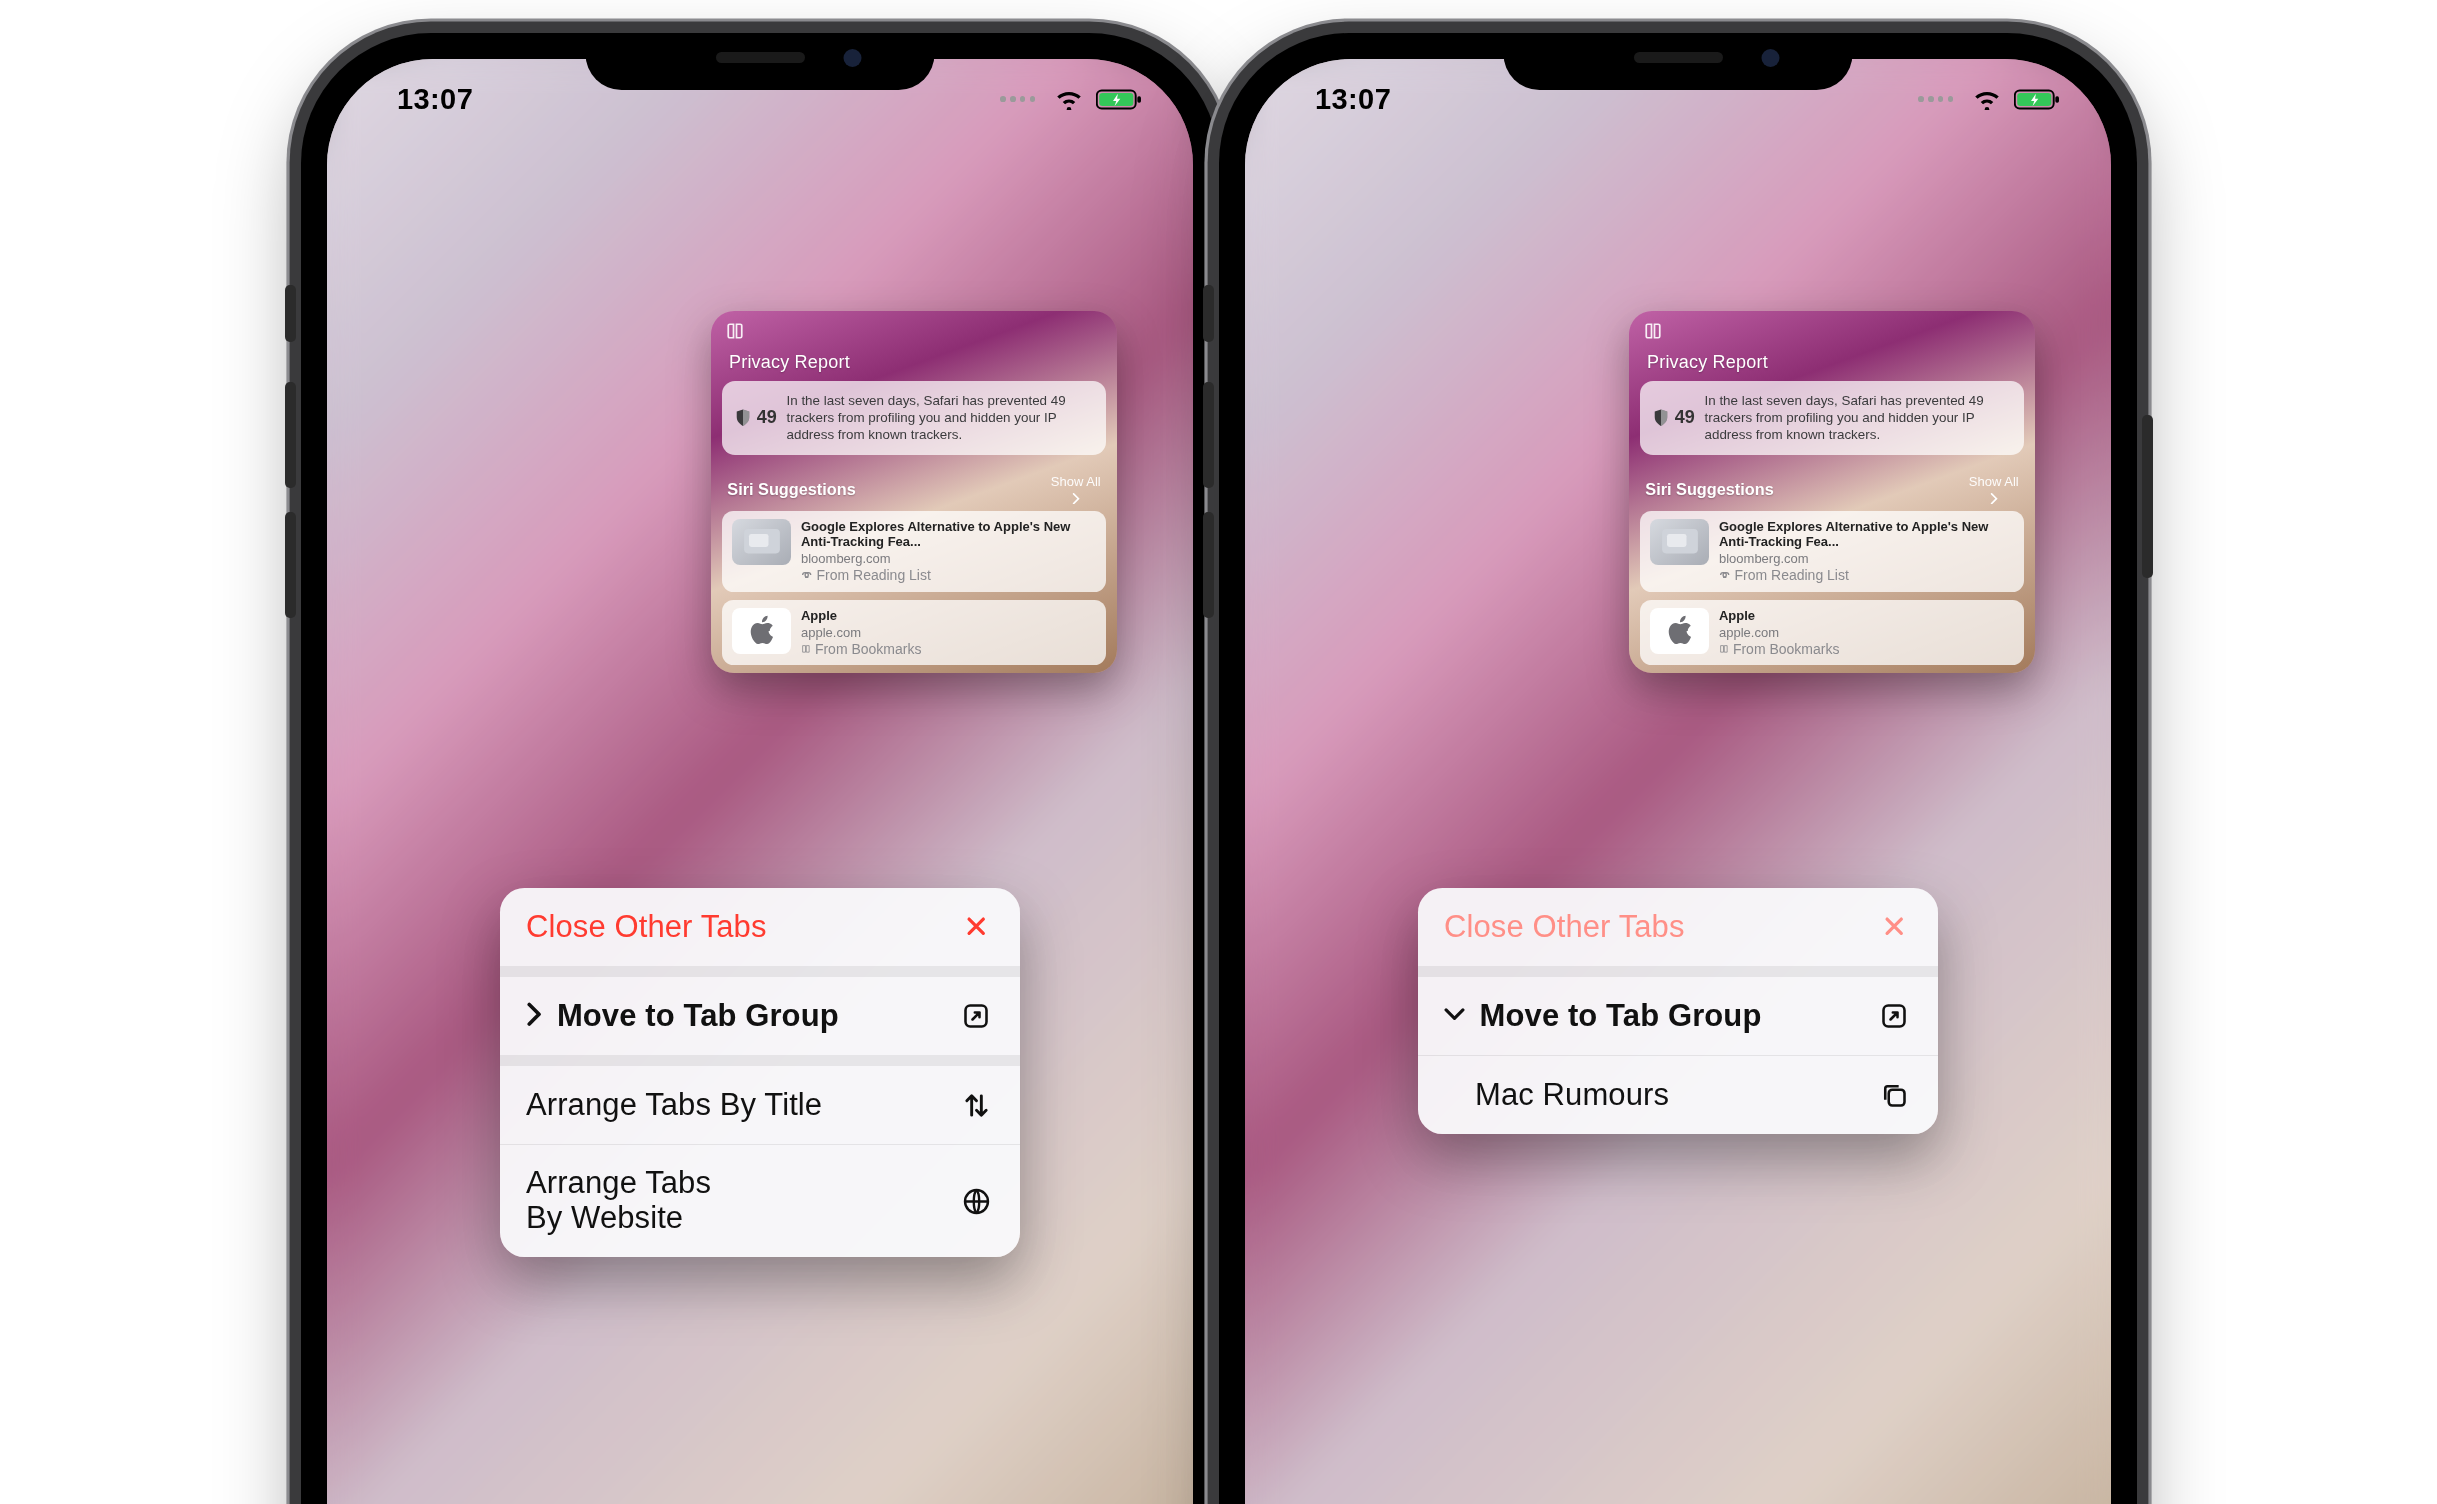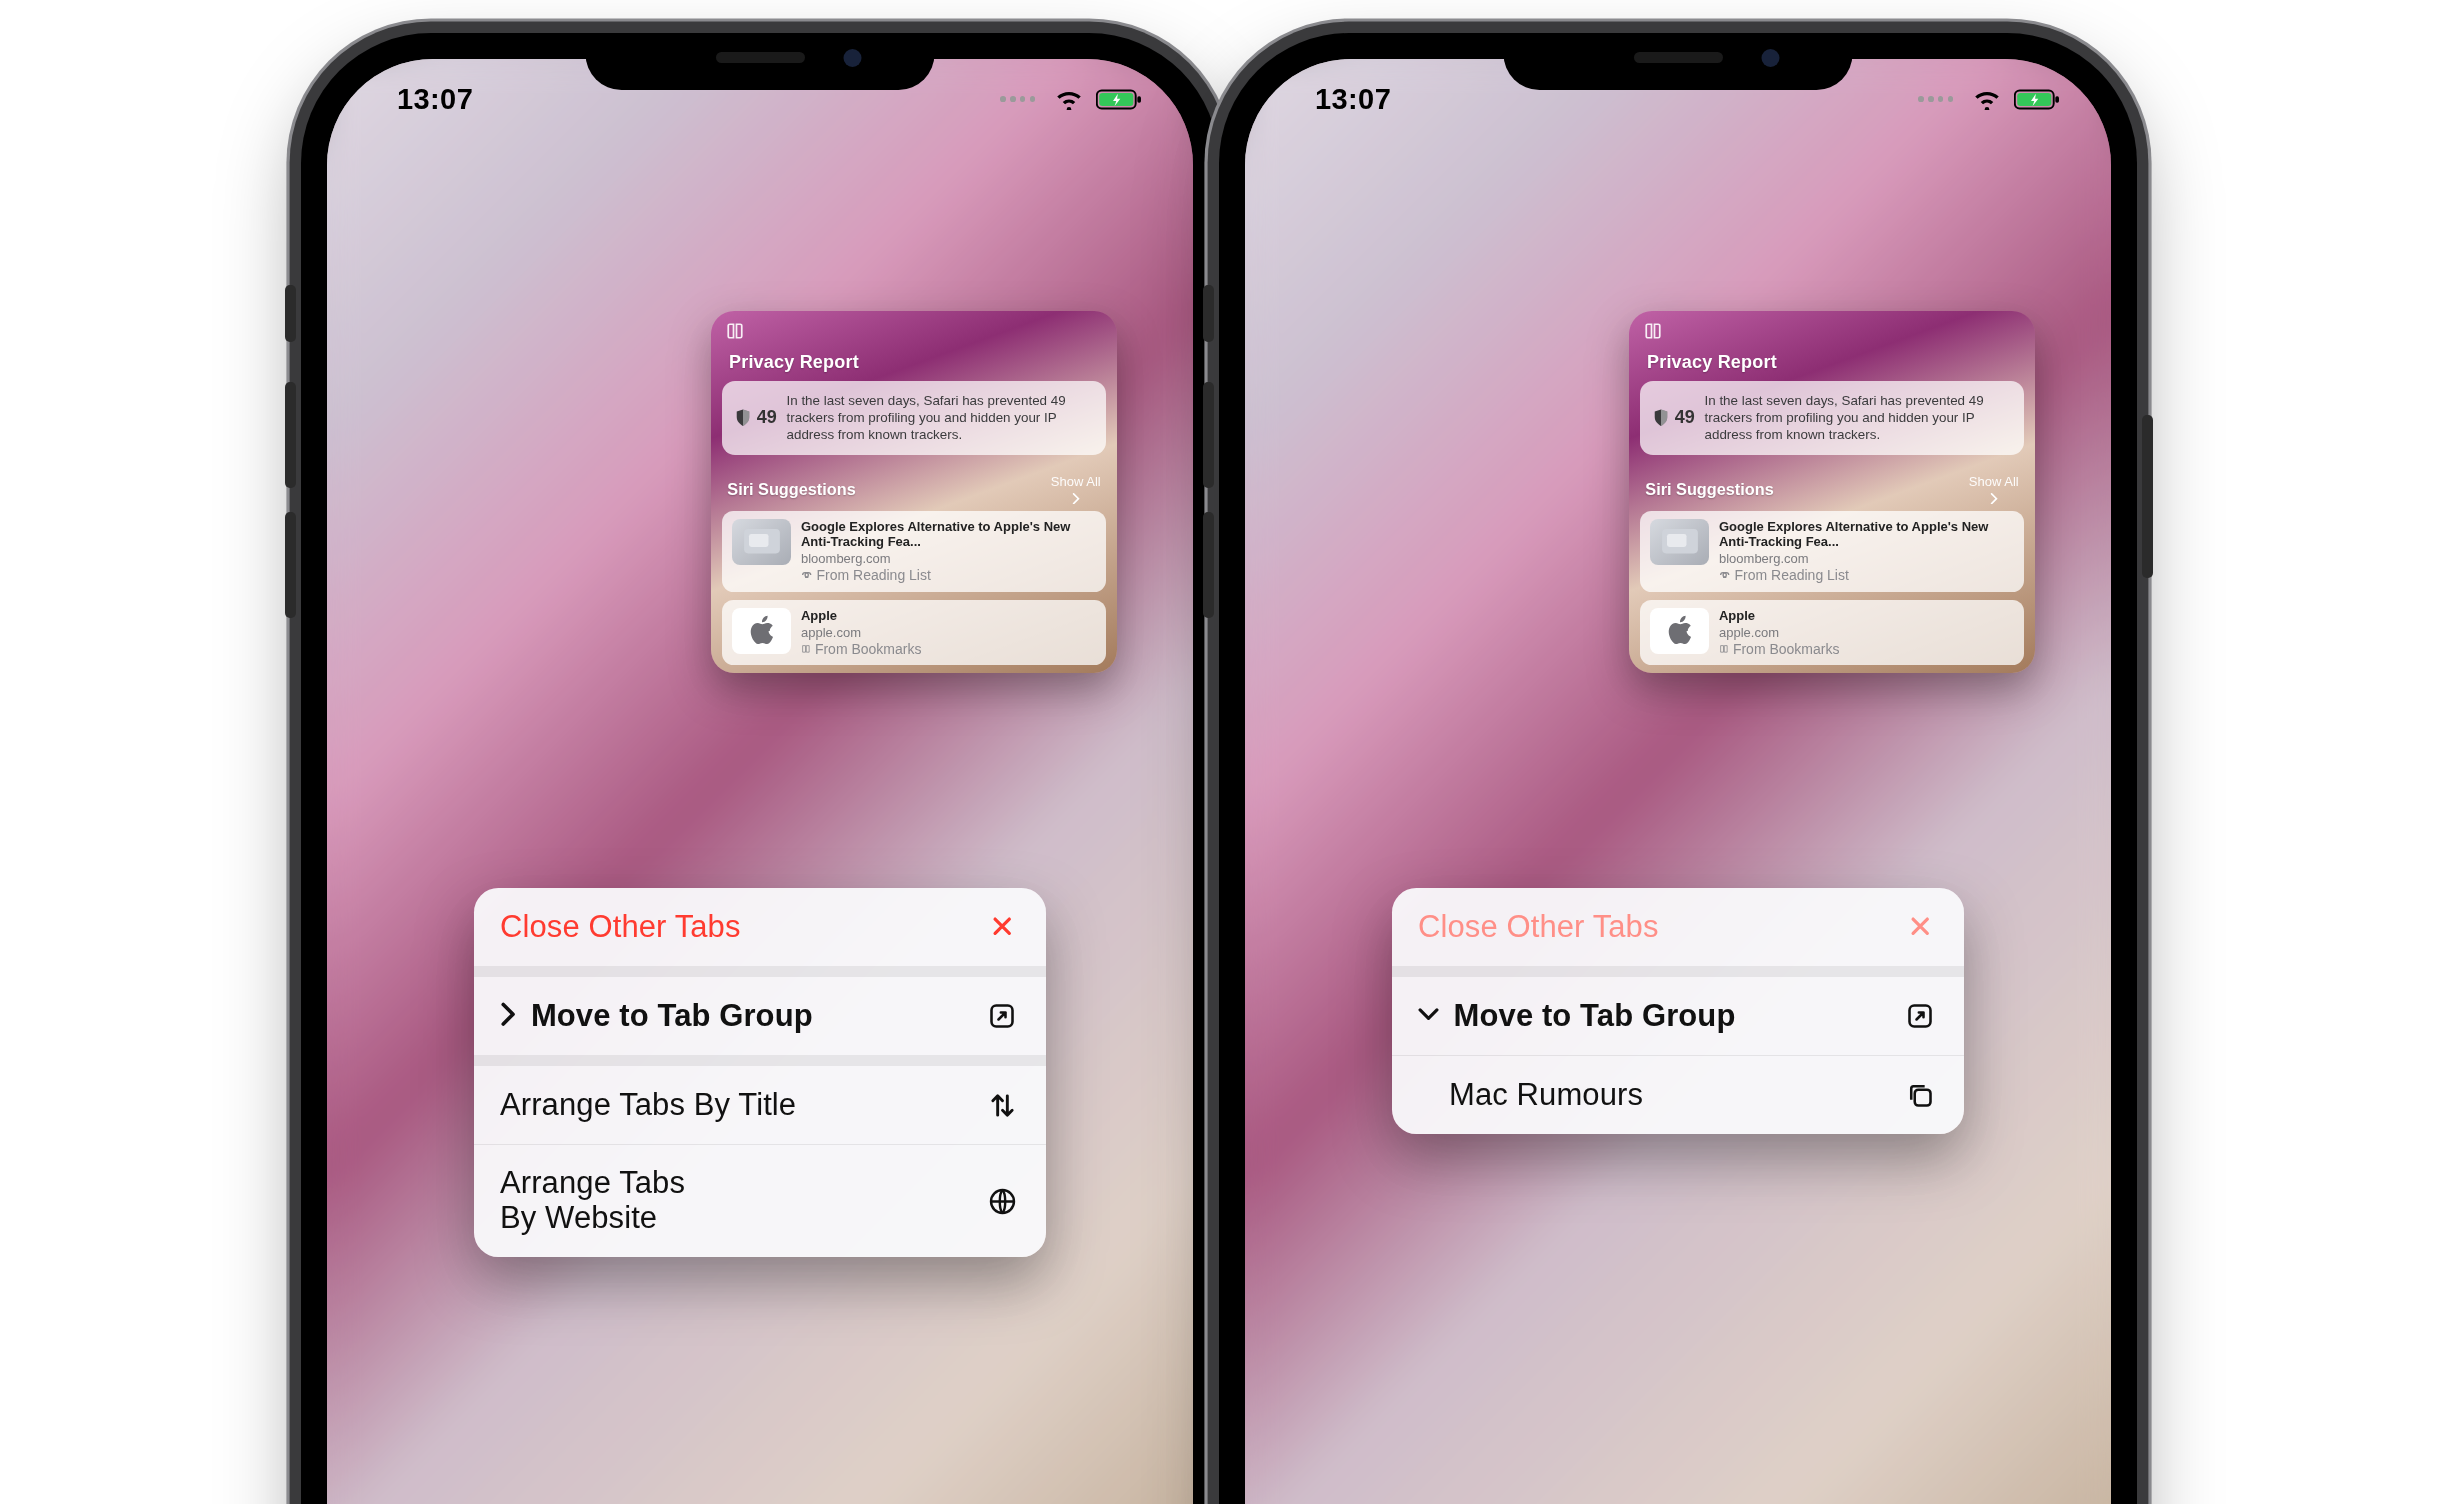--- a/index.html
+++ b/index.html
@@ -25,37 +25,37 @@
   .status { position: relative; z-index:40; height: 81px; display:flex; align-items:center; justify-content:space-between; padding: 0 47px; }
   .time { font-size: 29px; font-weight: 600; color:#000; letter-spacing:0.4px; margin-left: 23px; }
   .sright { display:flex; align-items:center; gap:13px; margin-right: 3.3px; }
   .dots { display:flex; gap:4.1px; margin-right:6.5px; }
   .dots span { width:5.7px; height:5.7px; border-radius:50%; background:#9a9a9a; }
   .wifi svg, .batt svg { display:block; }
 
   
   .tabcard { position: absolute; top: 252px; left: 50%; width: 406px; margin-left: -49px; border-radius: 23px; overflow: hidden; box-shadow: 0 16.3px 41px rgba(0,0,0,.35); background: linear-gradient(160deg,#c062a6 0%, #8d2e73 25%, #e2cab8 55%, #a37a5b 100%); z-index: 30; }
   .tabcard .book { position:absolute; top:11.4px; left:14.6px; color:rgba(255,255,255,.9); }
-  .tc-title { color:#fff; font-size:18px; font-weight:700; padding: 41px 18px 8.1px; letter-spacing:0.2px; text-shadow:0 0.8px 1.6px rgba(0,0,0,.25);}
+  .tc-title { color:#fff; font-size:18px; font-weight:400; padding: 41px 18px 8.1px; letter-spacing:0.2px; text-shadow:0 0.8px 1.6px rgba(0,0,0,.25);}
   .tc-inset { margin: 0 11.4px 11.4px; background: rgba(255,255,255,.72); border-radius: 13px; padding: 11.4px 11.4px; display:flex; gap:9.8px; align-items:center; }
   .shield { display:flex; align-items:center; gap:4.9px; font-weight:600; font-size:18px; color:#333; }
   .tc-inset p { font-size: 13.4px; line-height: 1.28; color:#3b3b3d; }
   .tc-row { display:flex; align-items:center; justify-content:space-between; padding: 8.1px 16.3px 6.5px; }
   .tc-row h4 { color:#fff; font-size:16.3px; font-weight:700; text-shadow:0 0.8px 1.6px rgba(0,0,0,.25); }
   .tc-row .sa { color:rgba(255,255,255,.95); font-size:13px; font-weight:500; display:flex; align-items:center; gap:3.3px;flex-direction:column;}
   .sug { margin: 0 11.4px 8.1px; background: rgba(255,255,255,.75); border-radius: 11.4px; padding: 8.1px 9.8px; display:flex; gap:9.8px; align-items:flex-start; }
   .sug .thumb { width:59px; height:46px; border-radius:8.1px; background:linear-gradient(140deg,#d6d9df,#a9adb5); flex:none; display:flex; align-items:center; justify-content:center; }
   .sug .thumb.apple { background:#fff; }
   .sug .txt { display:flex; flex-direction:column; gap:1.6px; min-width:0; }
   .sug .ttl { font-size:13px; font-weight:700; color:#222; line-height:1.18; display:-webkit-box; -webkit-line-clamp:2; -webkit-box-orient:vertical; overflow:hidden; }
   .sug .sub { font-size:13px; color:#7a7a7e; }
   .sug .src { font-size:14px; color:#8a8a8e; display:flex; align-items:center; gap:4.1px; }
 
   
-  .menu { position:absolute; left:50%; transform:translateX(-50%); width: 572px; background: rgba(250,250,252,.95); border-radius: 24.4px; overflow:hidden; box-shadow: 0 24.4px 57px rgba(0,0,0,.35); z-index: 60; }
+  .menu { position:absolute; left:50%; transform:translateX(-50%); width: 520px; background: rgba(250,250,252,.95); border-radius: 24.4px; overflow:hidden; box-shadow: 0 24.4px 57px rgba(0,0,0,.35); z-index: 60; }
   .menuA { top: 829px; }
   .menuB { top: 829px; }
   .mrow { display:flex; align-items:center; justify-content:space-between; padding: 21px 26px; min-height: 78px; }
   .mrow + .mrow { border-top: 0.8px solid rgba(0,0,0,.08); }
   .mrow .lbl { font-size: 31px; font-weight: 500; color:#111; letter-spacing:0.1px; }
   .mrow .lbl.red { color:#ff3b30; }
   .mrow.dim .lbl.red { color:#ff8f87; }
   .mrow .lead { display:flex; align-items:center; gap:14.6px; }
   .mrow .lead .lbl { font-weight:600; }
   .mrow .ico { width:36px; display:flex; justify-content:center; color:#111; }

